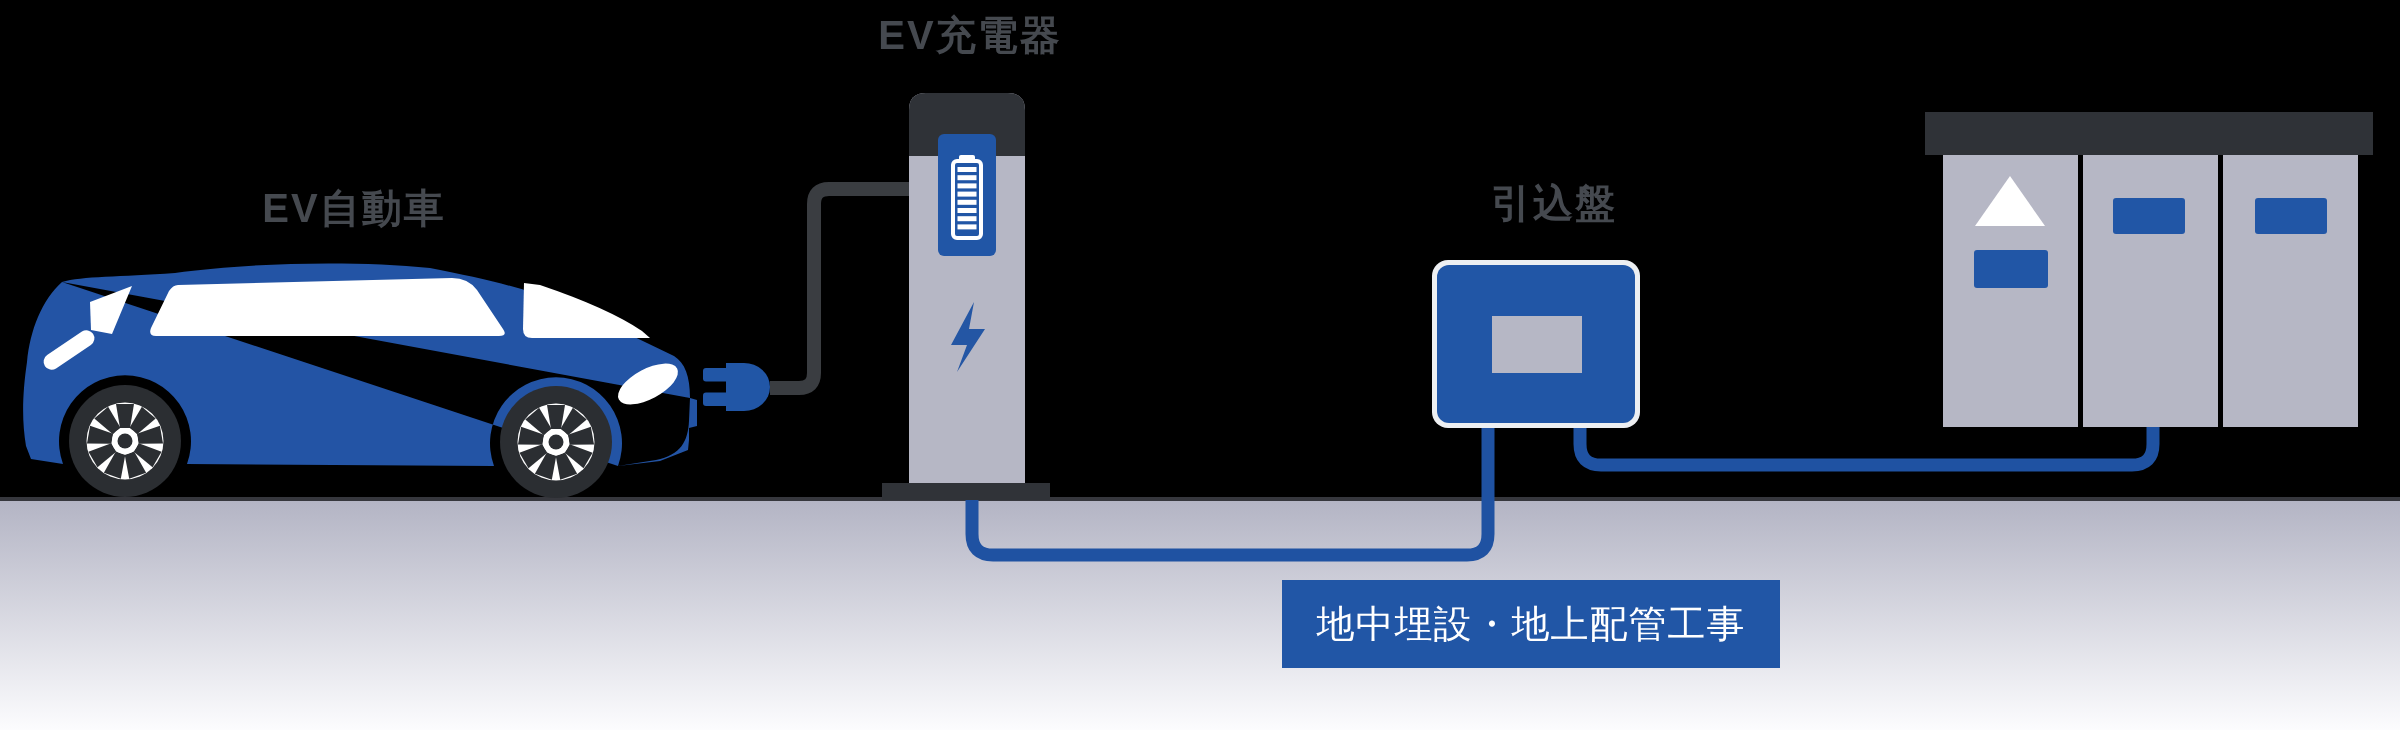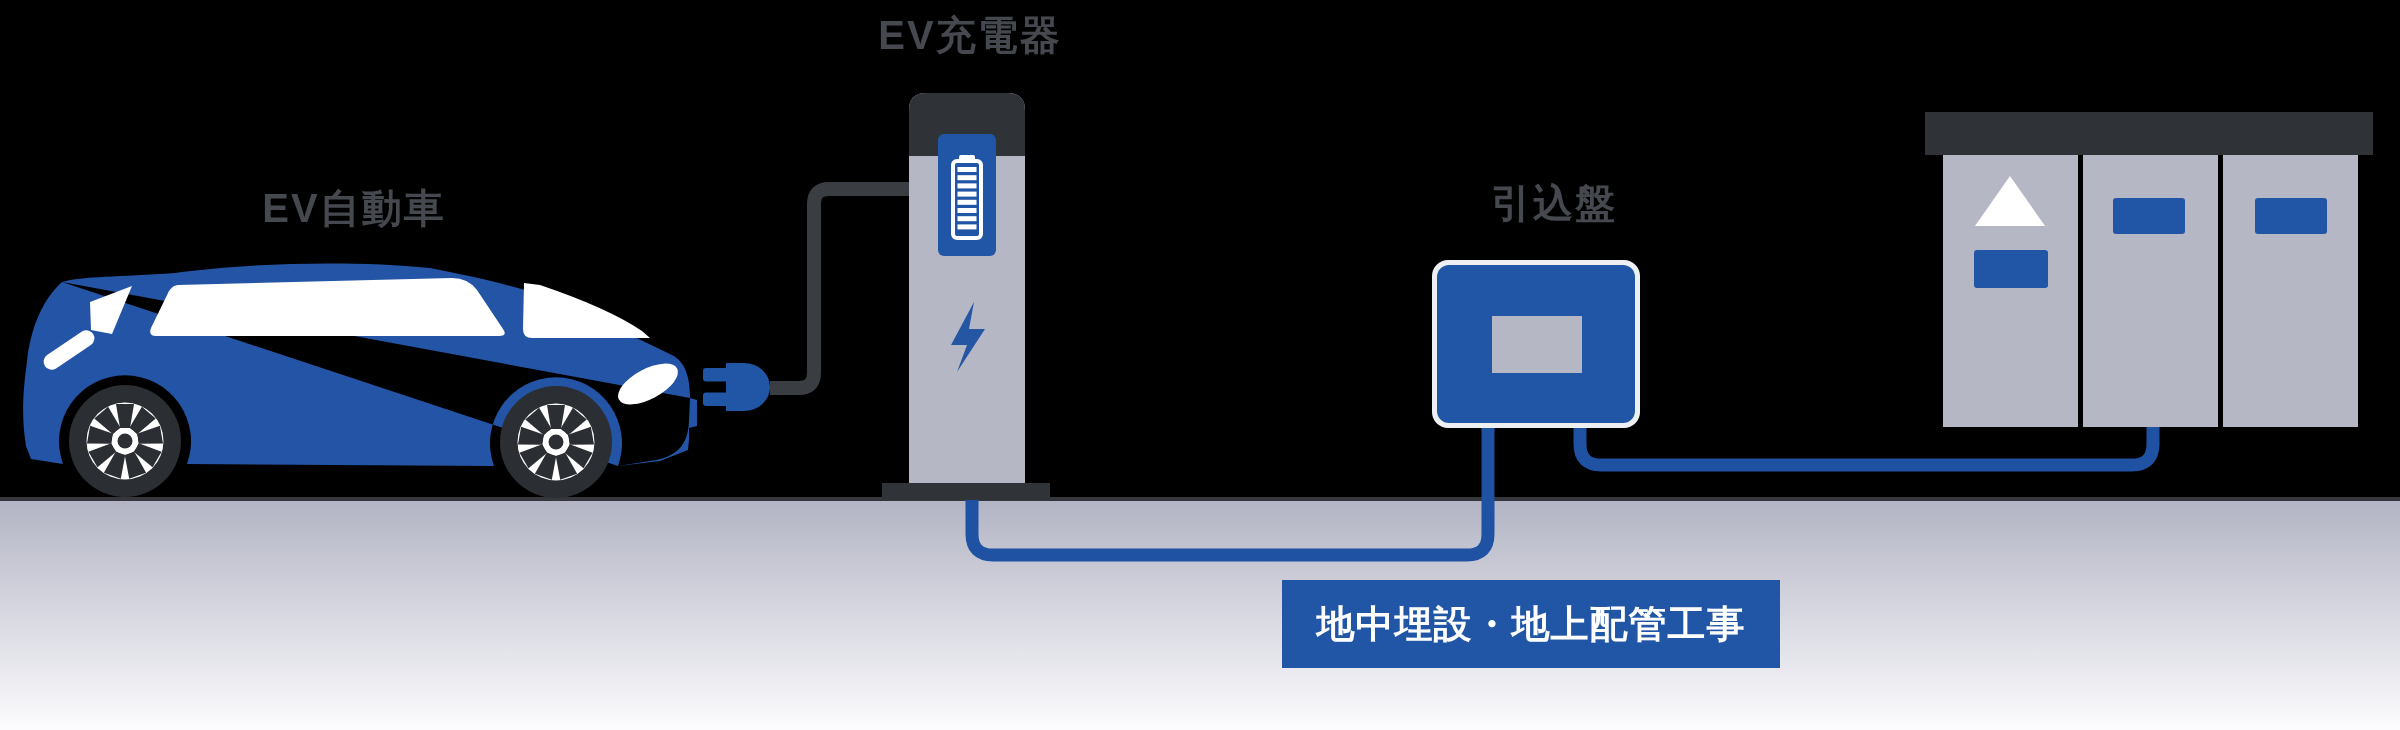--- a/index.html
+++ b/index.html
@@ -3,21 +3,21 @@
 <meta charset="utf-8">
 <style>
   html,body{margin:0;padding:0;background:#000;}
   .stage{position:relative;width:2400px;height:730px;background:#000;overflow:hidden;
          font-family:"Liberation Sans","DejaVu Sans",sans-serif;}
   .stage svg{position:absolute;left:0;top:0;display:block;}
   .unit-label{position:absolute;transform:translateX(-50%);white-space:nowrap;
               font-size:40px;font-weight:700;color:#45494F;letter-spacing:2px;}
   .banner{position:absolute;left:1282px;top:580px;width:498px;height:88px;
           background:#2156A6;display:flex;align-items:center;justify-content:center;}
-  .banner span{color:#FFFFFF;font-size:38px;font-weight:700;letter-spacing:1px;white-space:nowrap;}
+  .banner span{color:#FFFFFF;font-size:38px;font-weight:400;letter-spacing:1px;white-space:nowrap;}
 </style>
 </head>
 <body>
 
 <div class="stage">
 
   <svg width="2400" height="730" viewBox="0 0 2400 730">
     <defs>
       <linearGradient id="floorGrad" x1="0" y1="0" x2="0" y2="1">
         <stop offset="0" stop-color="#B3B4C4"></stop>

